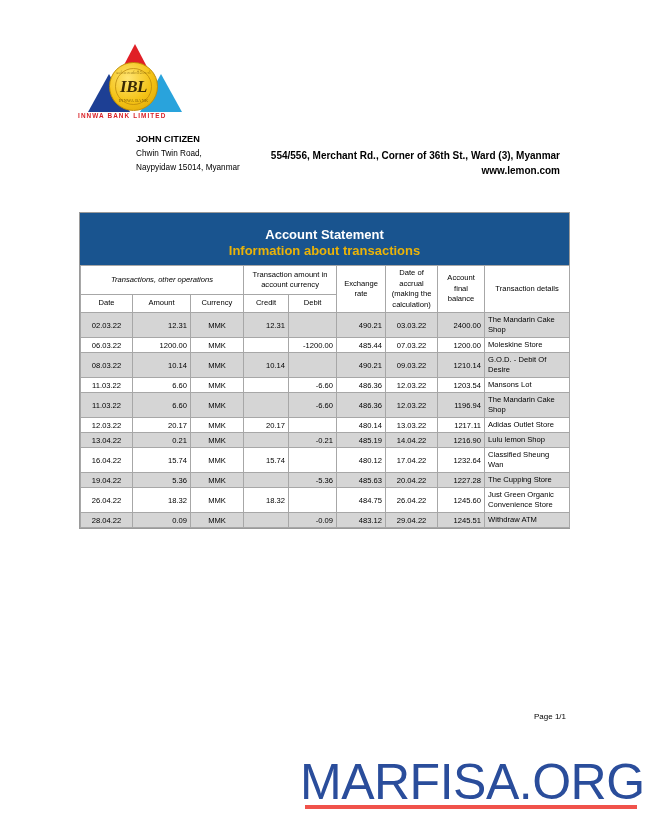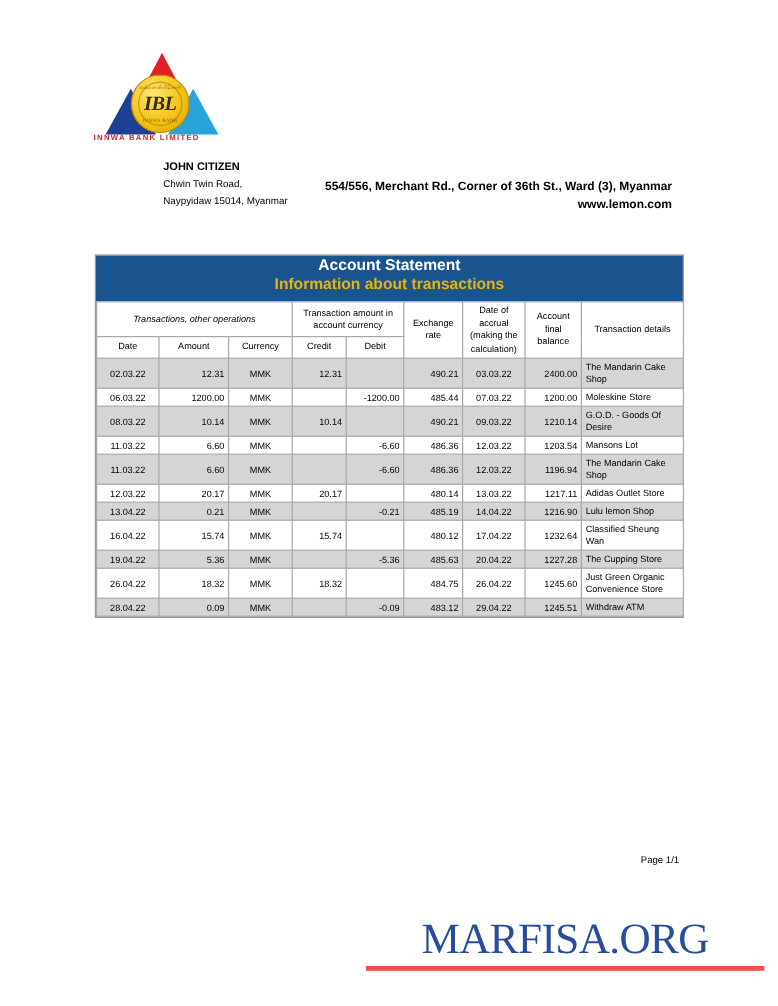--- a/index.html
+++ b/index.html
@@ -120,21 +120,21 @@
   
   .stmt {
     position: absolute;
     left: 79px;
     top: 212px;
     width: 491px;
     border: 1px solid #9a9a9a;
   }
   .stmt-title {
     background: #19548f;
-    padding: 0 0 6px;
+    padding: 14px 0 6px;
     text-align: center;
     line-height: 16px;
   }
   .stmt-title .t1 {
     display: block;
     color: #ffffff;
     font-size: 13px;
     font-weight: bold;
   }
   .stmt-title .t2 {
@@ -181,26 +181,26 @@
   }
 
   .watermark {
     position: absolute;
     left: 300px;
     top: 757px;
     width: 342px;
     text-align: center;
   }
   .watermark .wm-text {
-    font-size: 36px;
+    font-size: 50px;
     font-weight: 500;
     color: #2a4d9b;
     letter-spacing: -0.5px;
     line-height: 50px;
-    font-family: Liberation Serif, serif;
+    font-family: Liberation Sans, sans-serif;
   }
   .watermark .wm-rule {
     height: 4px;
     background: #f0524b;
     margin-top: -2px;
     width: 332px;
     margin-left: auto;
     margin-right: auto;
   }
 </style>
@@ -294,21 +294,21 @@
         </tr>
         <tr class="shade">
           <td class="ctr">08.03.22</td>
           <td class="num">10.14</td>
           <td class="ctr">MMK</td>
           <td class="num">10.14</td>
           <td class="num"></td>
           <td class="num">490.21</td>
           <td class="ctr">09.03.22</td>
           <td class="num">1210.14</td>
-          <td class="txt">G.O.D. - Goods Of Desire</td>
+          <td class="txt">G.O.D. - Debit Of Desire</td>
         </tr>
         <tr class="plain">
           <td class="ctr">11.03.22</td>
           <td class="num">6.60</td>
           <td class="ctr">MMK</td>
           <td class="num"></td>
           <td class="num">-6.60</td>
           <td class="num">486.36</td>
           <td class="ctr">12.03.22</td>
           <td class="num">1203.54</td>

